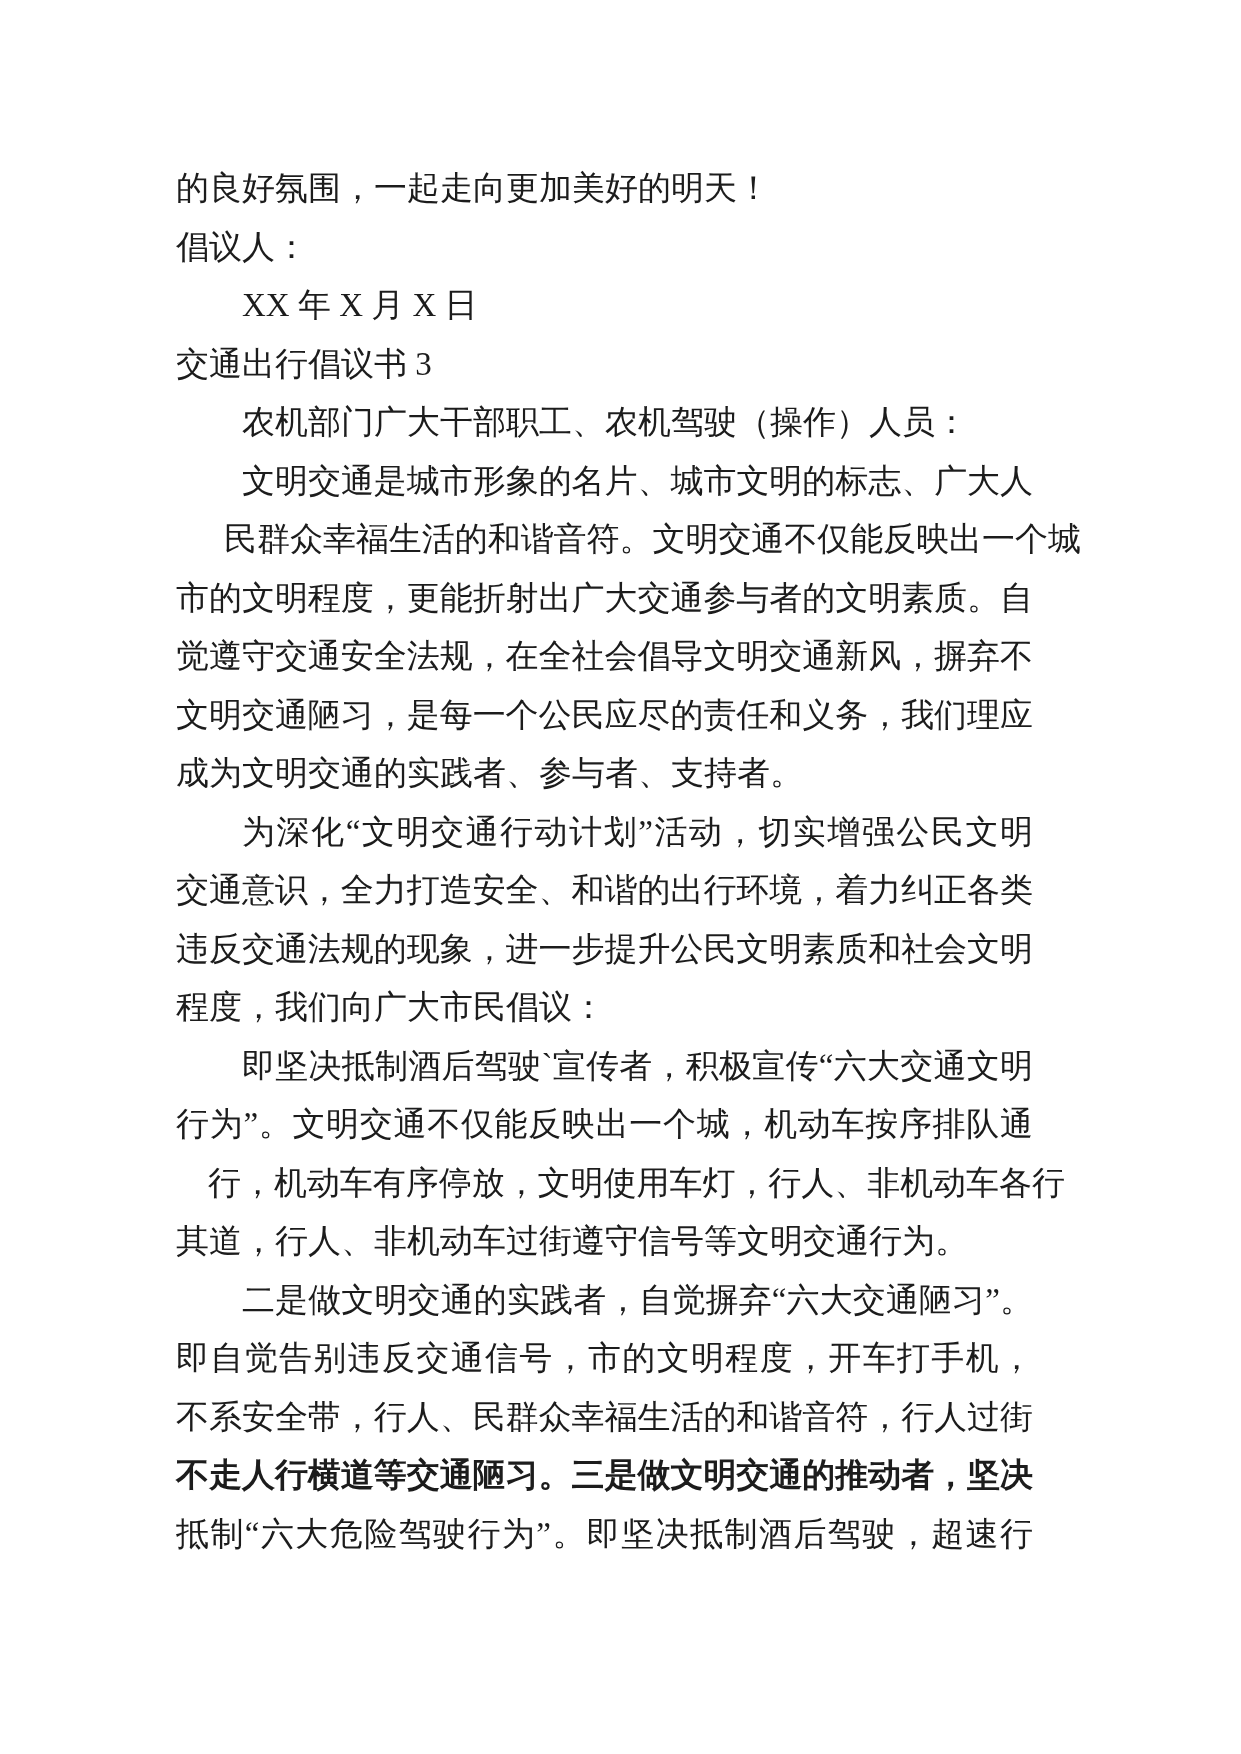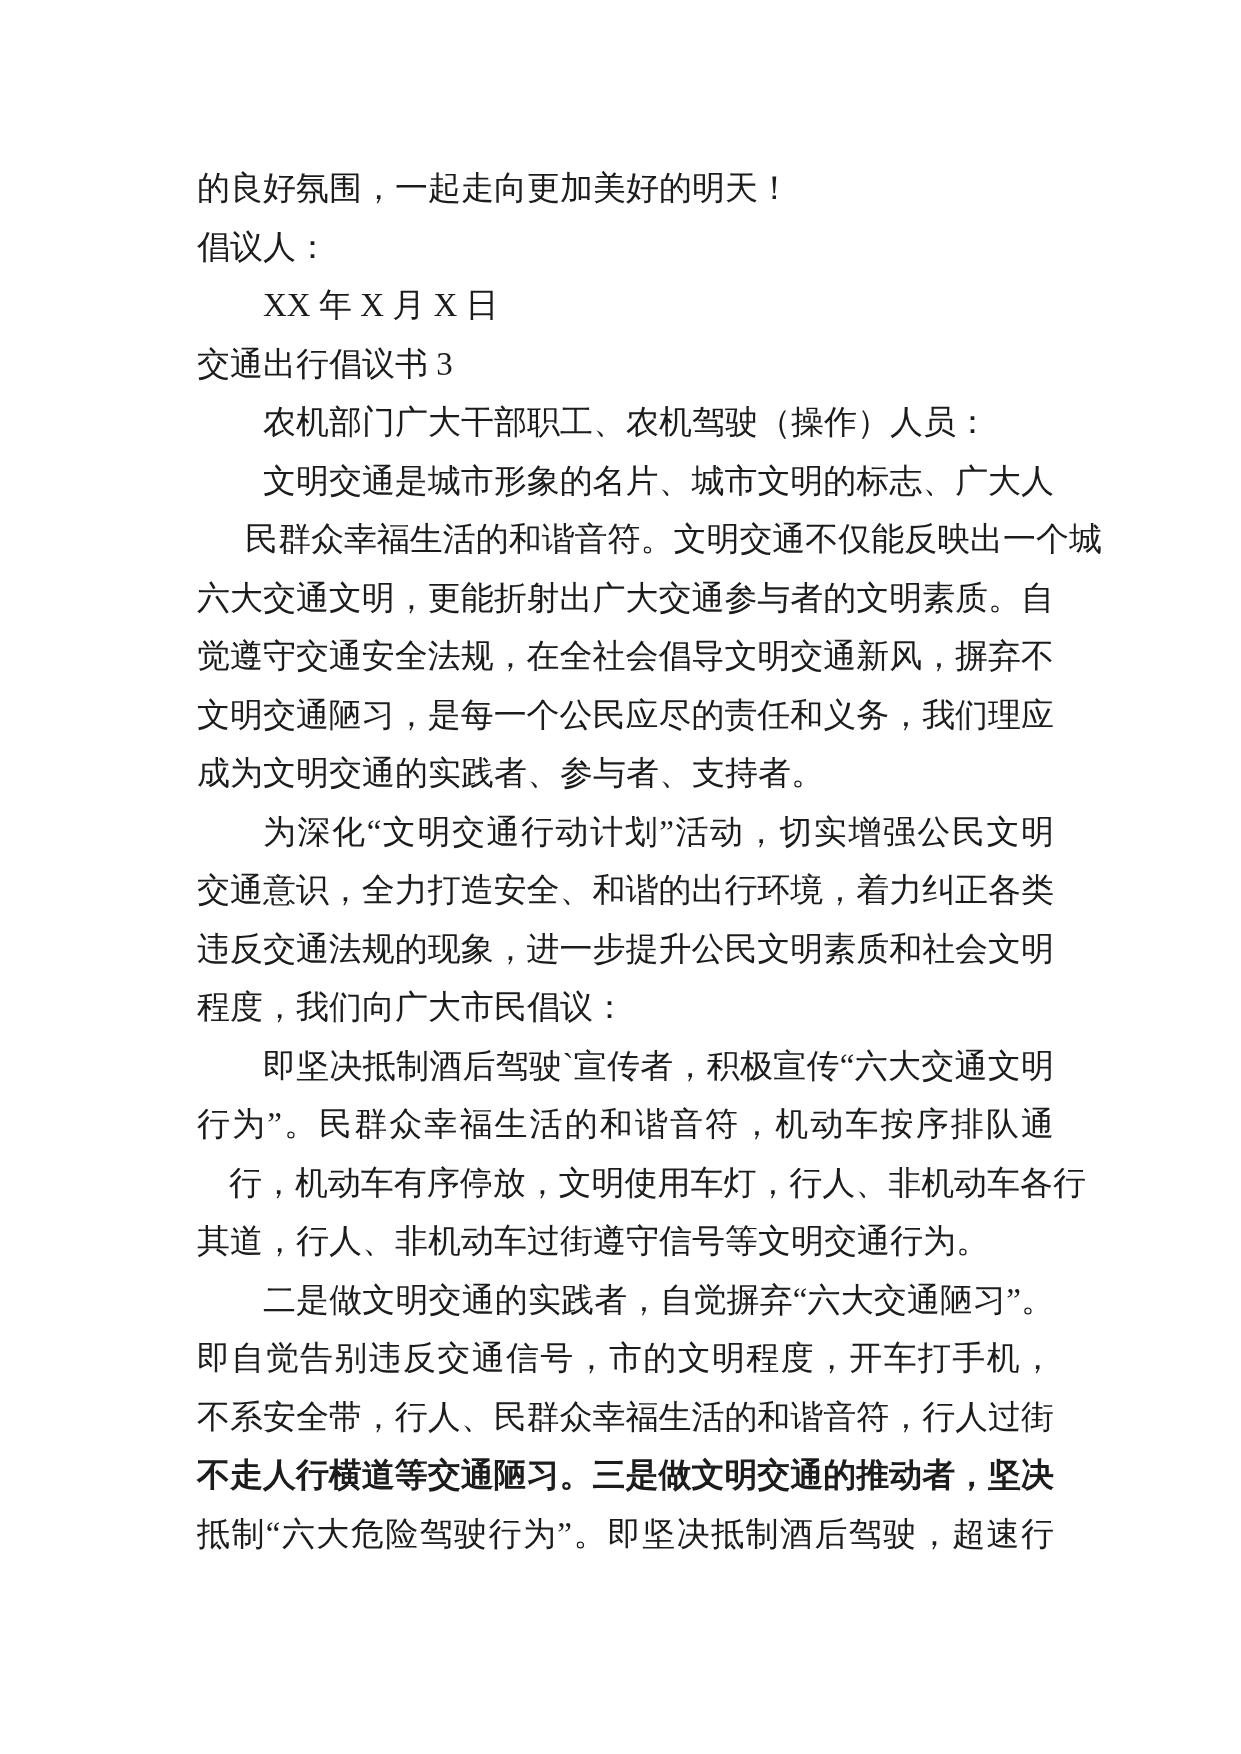--- a/index.html
+++ b/index.html
@@ -5,21 +5,21 @@
   html, body {
     margin: 0;
     padding: 0;
     width: 1241px;
     height: 1754px;
     background: #ffffff;
     overflow: hidden;
   }
   .doc-page {
     position: absolute;
-    left: 197px;
+    left: 176px;
     top: 159px;
     width: 857px;
     font-family: "Liberation Serif", "DejaVu Serif", serif;
     font-size: 33px;
     font-weight: 400;
     color: #1c1c1c;
   }
   .line {
     line-height: 58.5px;
     height: 58.5px;
@@ -40,30 +40,30 @@
 <body style="background: rgb(255, 255, 255);">
 
 <div class="doc-page" style="color: rgb(28, 28, 28);">
     <div class="line">的良好氛围，一起走向更加美好的明天！</div>
     <div class="line">倡议人：</div>
     <div class="line indent">XX 年 X 月 X 日</div>
     <div class="line">交通出行倡议书 3</div>
     <div class="line indent">农机部门广大干部职工、农机驾驶（操作）人员：</div>
     <div class="line indent fill" style="letter-spacing: -0.04px;">文明交通是城市形象的名片、城市文明的标志、广大人</div>
     <div class="line fill" style="letter-spacing: -0.04px; margin-left: 48px;">民群众幸福生活的和谐音符。文明交通不仅能反映出一个城</div>
-    <div class="line fill" style="letter-spacing: -0.04px;">六大交通文明，更能折射出广大交通参与者的文明素质。自</div>
+    <div class="line fill" style="letter-spacing: -0.04px;">市的文明程度，更能折射出广大交通参与者的文明素质。自</div>
     <div class="line fill" style="letter-spacing: -0.04px;">觉遵守交通安全法规，在全社会倡导文明交通新风，摒弃不</div>
     <div class="line fill" style="letter-spacing: -0.04px;">文明交通陋习，是每一个公民应尽的责任和义务，我们理应</div>
     <div class="line">成为文明交通的实践者、参与者、支持者。</div>
     <div class="line indent fill">为深化“文明交通行动计划”活动，切实增强公民文明</div>
     <div class="line fill" style="letter-spacing: -0.04px;">交通意识，全力打造安全、和谐的出行环境，着力纠正各类</div>
     <div class="line fill" style="letter-spacing: -0.04px;">违反交通法规的现象，进一步提升公民文明素质和社会文明</div>
     <div class="line">程度，我们向广大市民倡议：</div>
     <div class="line indent fill">即坚决抵制酒后驾驶`宣传者，积极宣传“六大交通文明</div>
-    <div class="line fill">行为”。民群众幸福生活的和谐音符，机动车按序排队通</div>
+    <div class="line fill">行为”。文明交通不仅能反映出一个城，机动车按序排队通</div>
     <div class="line fill" style="letter-spacing: -0.04px; margin-left: 32px;">行，机动车有序停放，文明使用车灯，行人、非机动车各行</div>
     <div class="line">其道，行人、非机动车过街遵守信号等文明交通行为。</div>
     <div class="line indent fill">二是做文明交通的实践者，自觉摒弃“六大交通陋习”。</div>
     <div class="line fill" style="letter-spacing: -0.04px;">即自觉告别违反交通信号，市的文明程度，开车打手机，</div>
     <div class="line fill" style="letter-spacing: -0.04px;">不系安全带，行人、民群众幸福生活的和谐音符，行人过街</div>
     <div class="line fill" style="letter-spacing: -0.04px; font-weight: bold;">不走人行横道等交通陋习。三是做文明交通的推动者，坚决</div>
     <div class="line fill">抵制“六大危险驾驶行为”。即坚决抵制酒后驾驶，超速行</div>
   </div>
 
 </body></html>

